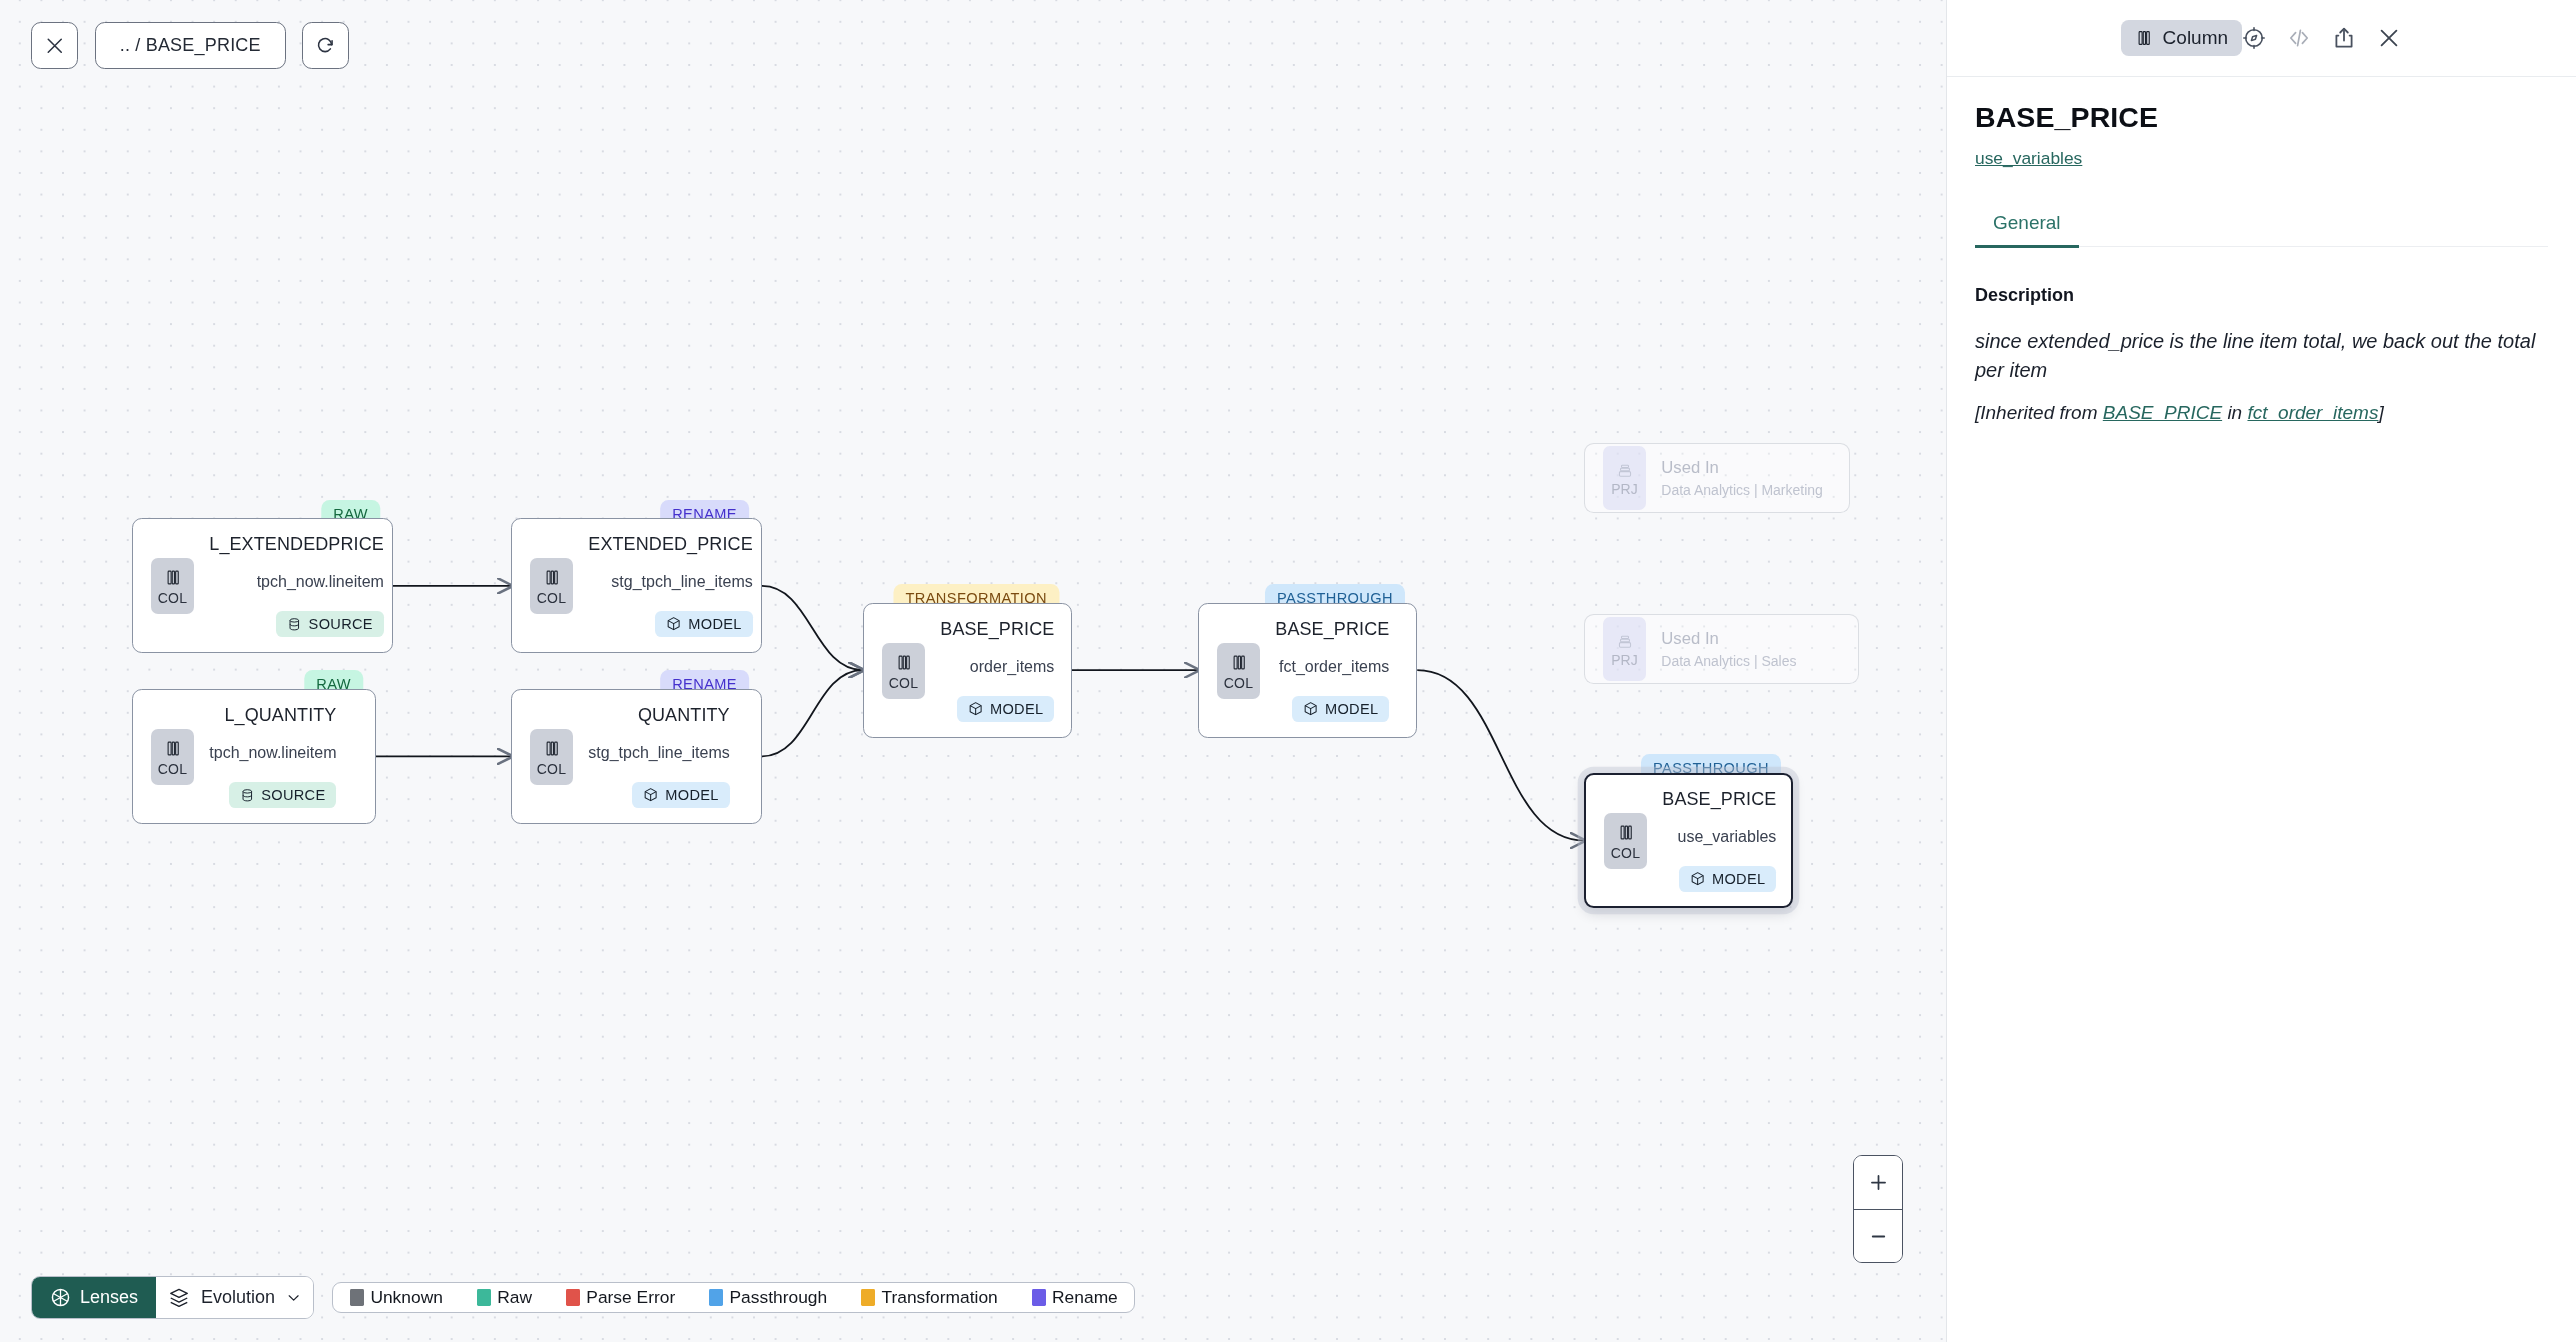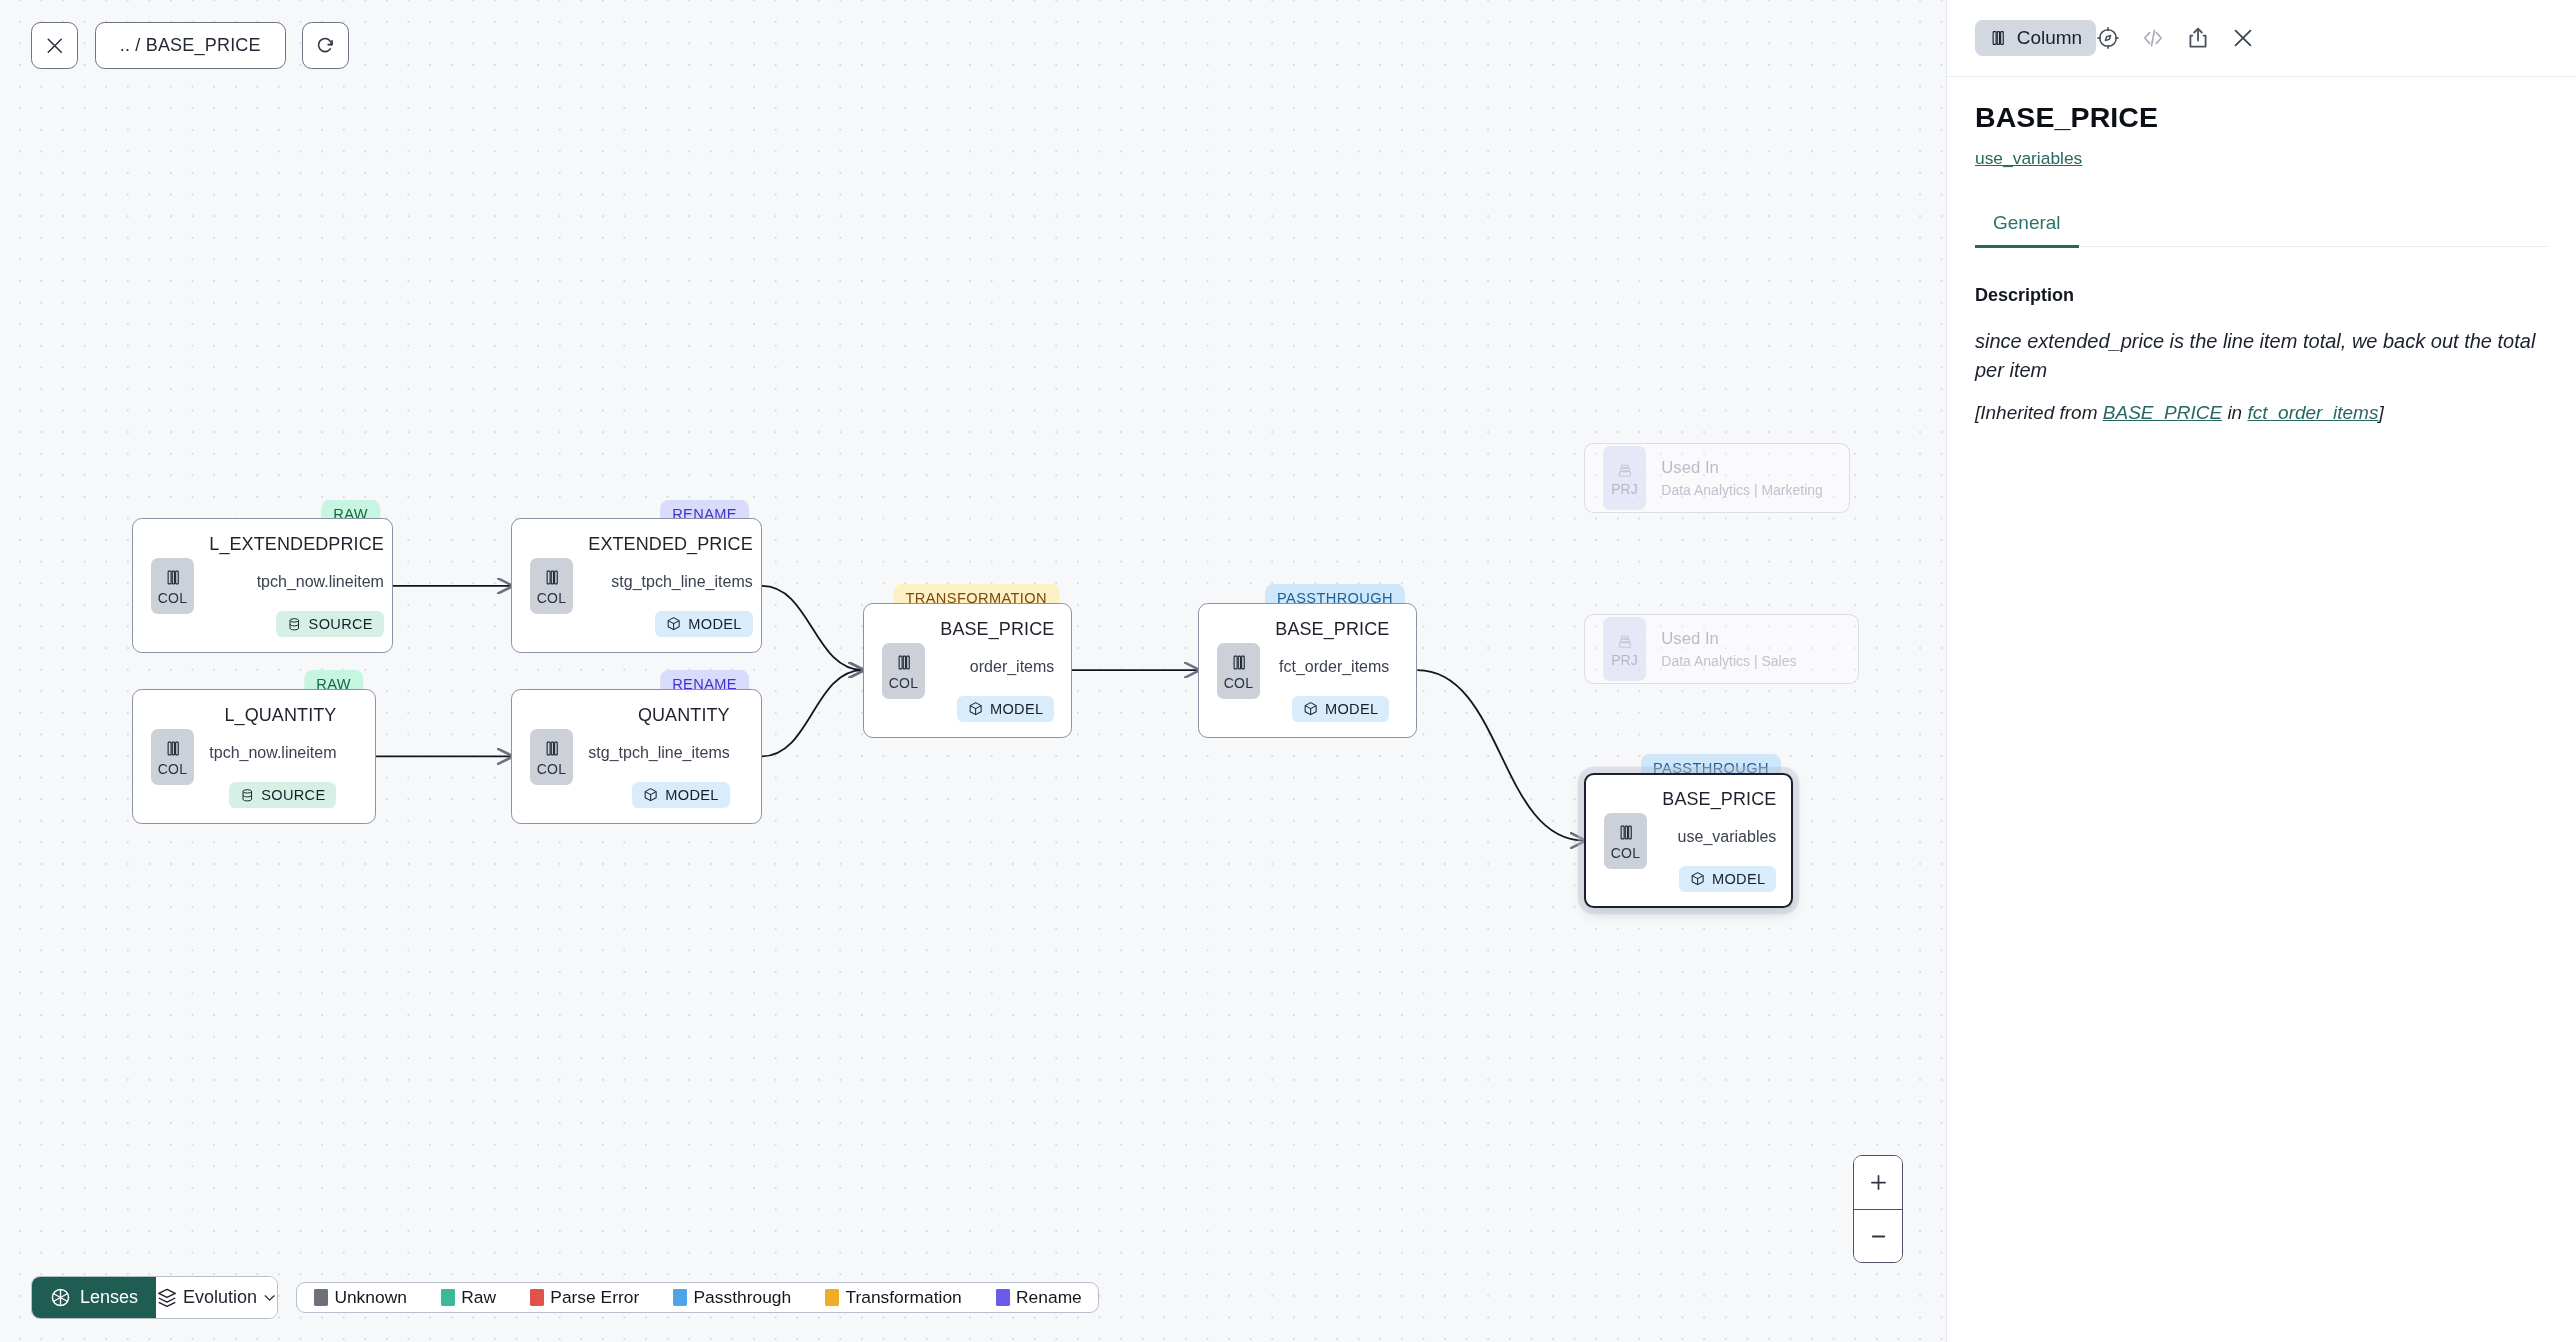--- a/index.html
+++ b/index.html
@@ -94,21 +94,21 @@
   #bottom-bar { position: absolute; left: 31px; bottom: 24px; display: flex; align-items: center; gap: 18px; z-index: 40; }
   .seg-group {
     display: flex; align-items: stretch; border: 1.1px solid #b9bfca;
     border-radius: 9px; overflow: hidden; height: 43px; background: #fff;
   }
   .seg-lenses {
     background: #1f5c52; color: #fff; display: flex; align-items: center; gap: 9px;
     padding: 0 18px; font-size: 18px; cursor: pointer;
   }
   .seg-evolution {
-    display: flex; align-items: center; gap: 5px; padding: 0 0;
+    display: flex; align-items: center; gap: 11px; padding: 0 12px;
     font-size: 18px; color: #1d222c; cursor: pointer; background: #fff;
   }
   #legend {
     display: flex; align-items: center; gap: 34px; height: 31px; padding: 0 16.7px;
     background: #fff; border: 1.1px solid #b9bfca; border-radius: 9px;
   }
   .legend-item { display: flex; align-items: center; gap: 6.3px; font-size: 17.4px; color: #14181f; white-space: nowrap; }
   .legend-swatch { width: 14px; height: 16.7px; border-radius: 1.4px; flex: none; }
 
   
@@ -122,21 +122,21 @@
     color: #2f3744; cursor: pointer; background: #fff;
   }
   .zoom-btn + .zoom-btn { border-top: 1.2px solid #4b5362; }
 
   
   #panel {
     width: 630px; height: 1343px; background: #fff;
     border-left: 1.1px solid #e3e6ea; display: flex; flex-direction: column; flex: none;
   }
   #panel-head {
-    height: 77px; display: flex; align-items: center; justify-content: flex-start;
+    height: 77px; display: flex; align-items: center; justify-content: center;
     padding: 0 29px 0 28px; border-bottom: 1.1px solid #e9ecef; flex: none;
   }
   .type-chip {
     display: flex; align-items: center; gap: 9.7px; background: #d3d7e0;
     border-radius: 7.7px; padding: 7px 14px; font-size: 19px; color: #1b212c; cursor: pointer;
   }
   .head-icons { display: flex; align-items: center; gap: 21px; color: #49515f; }
   .head-icon { cursor: pointer; display: flex; align-items: center; }
 
   #panel-body { padding: 24px 28px 0 28px; flex: 1; overflow: hidden; }

